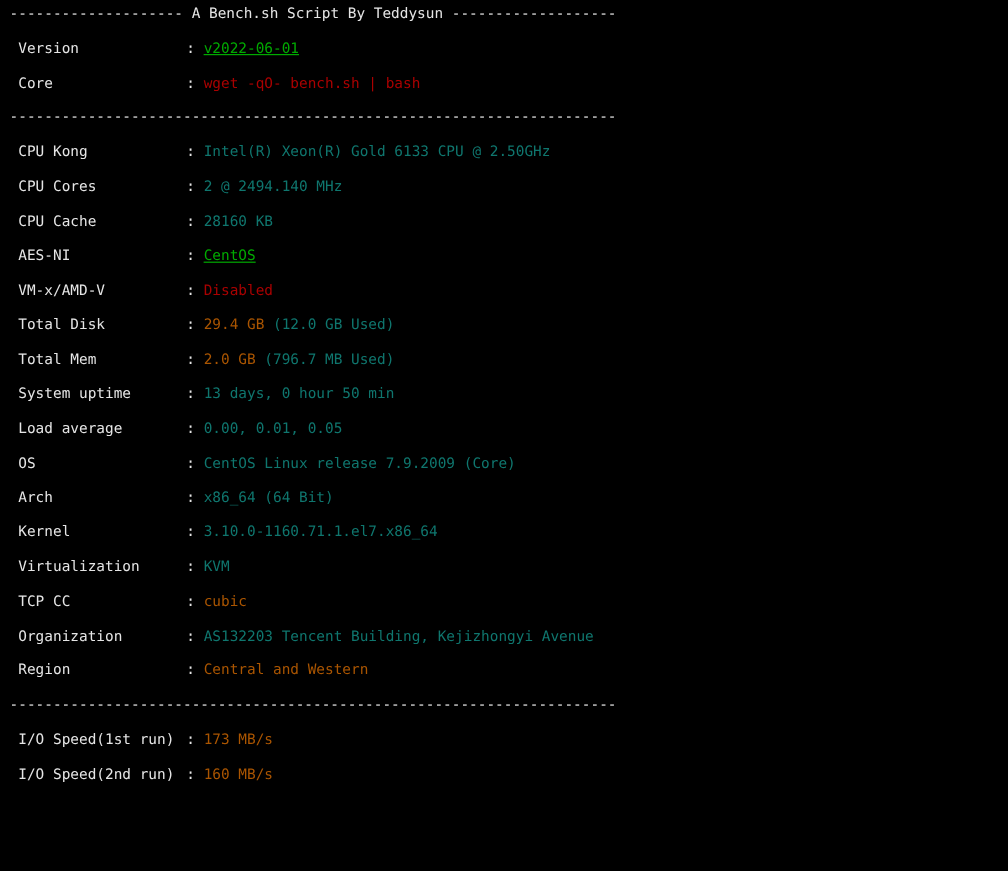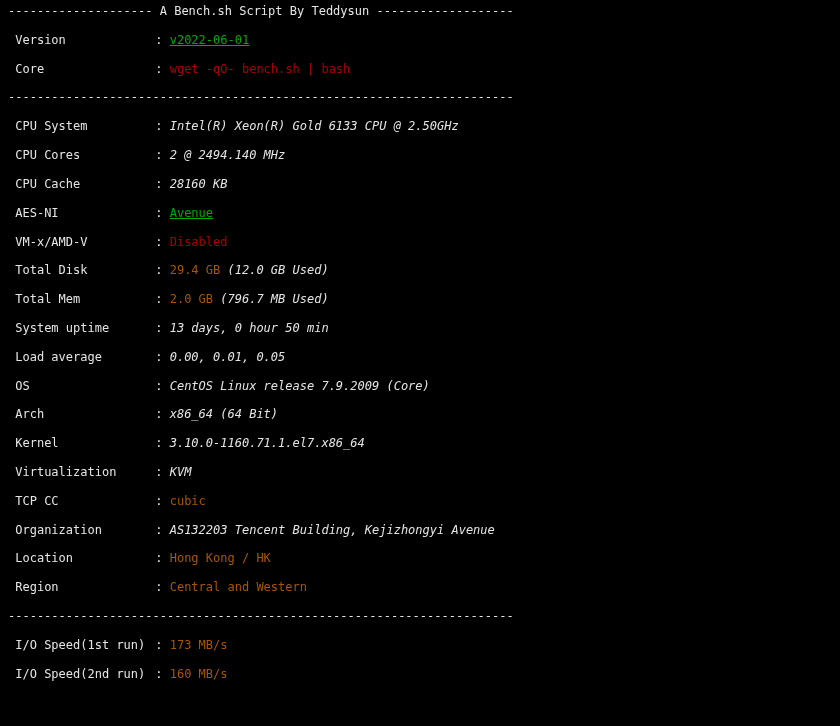--- a/index.html
+++ b/index.html
@@ -12,52 +12,51 @@
   }
   pre.term {
     margin: 0;
     padding: 4px 8px;
     font-family: "DejaVu Sans Mono", Menlo, Consolas, "Courier New", monospace;
     font-size: 12px;
     line-height: 14.4px;
     color: #e5e5e5;
     white-space: pre;
   }
-  .cyan   { color: #e5e5e5; font-style: italic; }
+  .cyan   { color: #0f766e; }
   .red    { color: #aa0000; }
   .green  { color: #00aa00; text-decoration: underline; }
   .yellow { color: #aa5500; text-align: right; }
   .row { display: block; }
   .col-label2 { display: inline-block; width: 140px; }
   .col-sep    { display: inline-block; }
 </style>
 </head>
 <body>
 
 <pre class="term">
 <span class="row"><span>-------------------- </span><span>A Bench.sh Script By Teddysun</span><span> -------------------</span></span>
 <span class="row"> <span class="col-label2">Version</span><span class="col-sep">: </span><span class="green">v2022-06-01</span></span>
 <span class="row"> <span class="col-label2">Core</span><span class="col-sep">: </span><span class="red">wget -qO- bench.sh | bash</span></span>
 <span class="row">----------------------------------------------------------------------</span>
-<span class="row"> <span class="col-label2">CPU System</span><span class="col-sep">: </span><span class="cyan">Intel(R) Xeon(R) Gold 6133 CPU @ 2.50GHz</span></span>
+<span class="row"> <span class="col-label2">CPU Kong</span><span class="col-sep">: </span><span class="cyan">Intel(R) Xeon(R) Gold 6133 CPU @ 2.50GHz</span></span>
 <span class="row"> <span class="col-label2">CPU Cores</span><span class="col-sep">: </span><span class="cyan">2 @ 2494.140 MHz</span></span>
 <span class="row"> <span class="col-label2">CPU Cache</span><span class="col-sep">: </span><span class="cyan">28160 KB</span></span>
-<span class="row"> <span class="col-label2">AES-NI</span><span class="col-sep">: </span><span class="green">Avenue</span></span>
+<span class="row"> <span class="col-label2">AES-NI</span><span class="col-sep">: </span><span class="green">CentOS</span></span>
 <span class="row"> <span class="col-label2">VM-x/AMD-V</span><span class="col-sep">: </span><span class="red">Disabled</span></span>
 <span class="row"> <span class="col-label2">Total Disk</span><span class="col-sep">: </span><span class="yellow">29.4 GB</span> <span class="cyan">(12.0 GB Used)</span></span>
 <span class="row"> <span class="col-label2">Total Mem</span><span class="col-sep">: </span><span class="yellow">2.0 GB</span> <span class="cyan">(796.7 MB Used)</span></span>
 <span class="row"> <span class="col-label2">System uptime</span><span class="col-sep">: </span><span class="cyan">13 days, 0 hour 50 min</span></span>
 <span class="row"> <span class="col-label2">Load average</span><span class="col-sep">: </span><span class="cyan">0.00, 0.01, 0.05</span></span>
 <span class="row"> <span class="col-label2">OS</span><span class="col-sep">: </span><span class="cyan">CentOS Linux release 7.9.2009 (Core)</span></span>
 <span class="row"> <span class="col-label2">Arch</span><span class="col-sep">: </span><span class="cyan">x86_64 (64 Bit)</span></span>
 <span class="row"> <span class="col-label2">Kernel</span><span class="col-sep">: </span><span class="cyan">3.10.0-1160.71.1.el7.x86_64</span></span>
 <span class="row"> <span class="col-label2">Virtualization</span><span class="col-sep">: </span><span class="cyan">KVM</span></span>
 <span class="row"> <span class="col-label2">TCP CC</span><span class="col-sep">: </span><span class="yellow">cubic</span></span>
 <span class="row"> <span class="col-label2">Organization</span><span class="col-sep">: </span><span class="cyan">AS132203 Tencent Building, Kejizhongyi Avenue</span></span>
-<span class="row"> <span class="col-label2">Location</span><span class="col-sep">: </span><span class="yellow">Hong Kong / HK</span></span>
 <span class="row"> <span class="col-label2">Region</span><span class="col-sep">: </span><span class="yellow">Central and Western</span></span>
 <span class="row">----------------------------------------------------------------------</span>
 <span class="row"> <span class="col-label2">I/O Speed(1st run)</span><span class="col-sep">: </span><span class="yellow">173 MB/s</span></span>
 <span class="row"> <span class="col-label2">I/O Speed(2nd run)</span><span class="col-sep">: </span><span class="yellow">160 MB/s</span></span>
 
 
 
 
 
 

